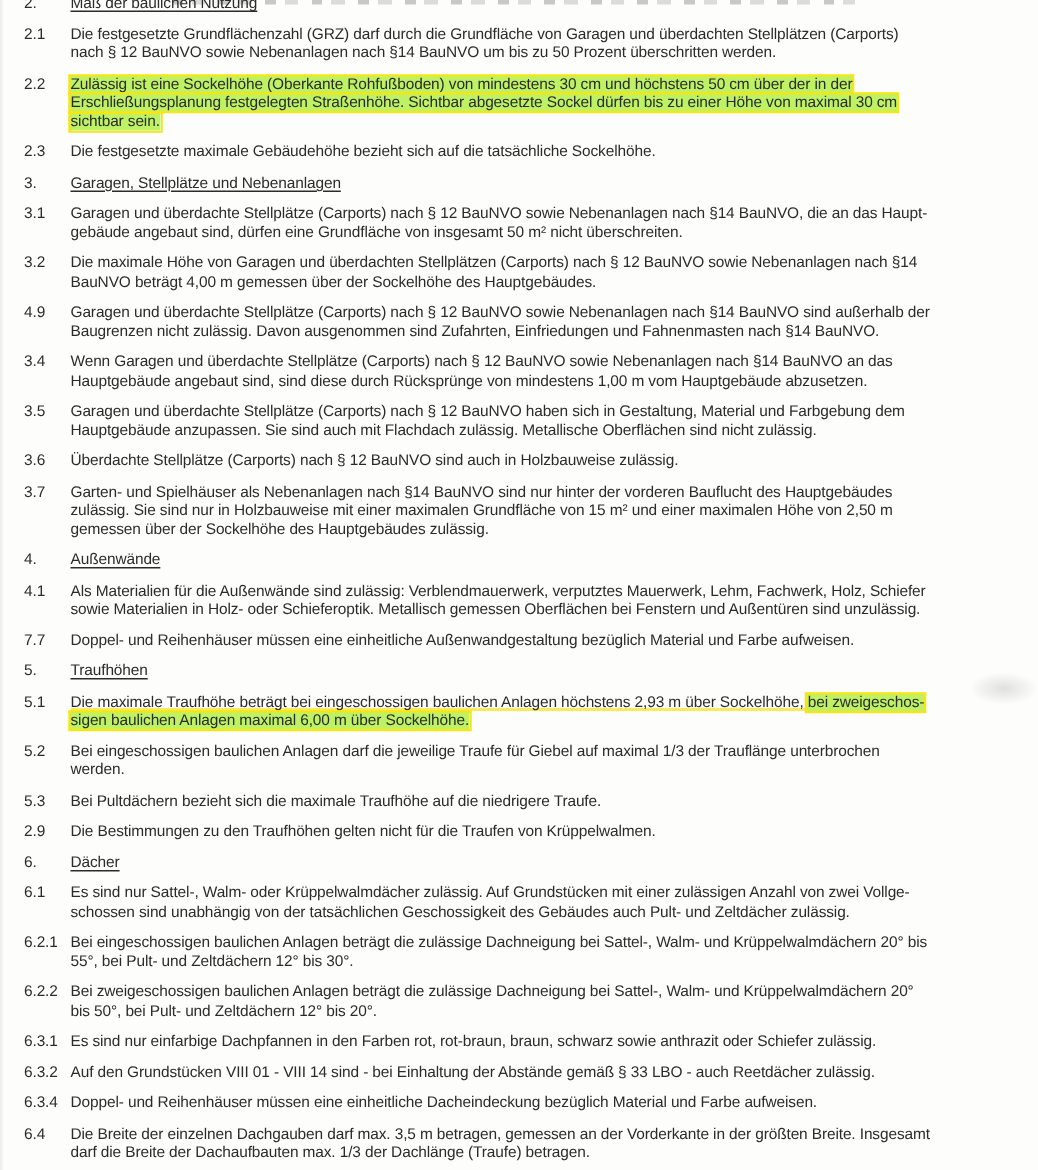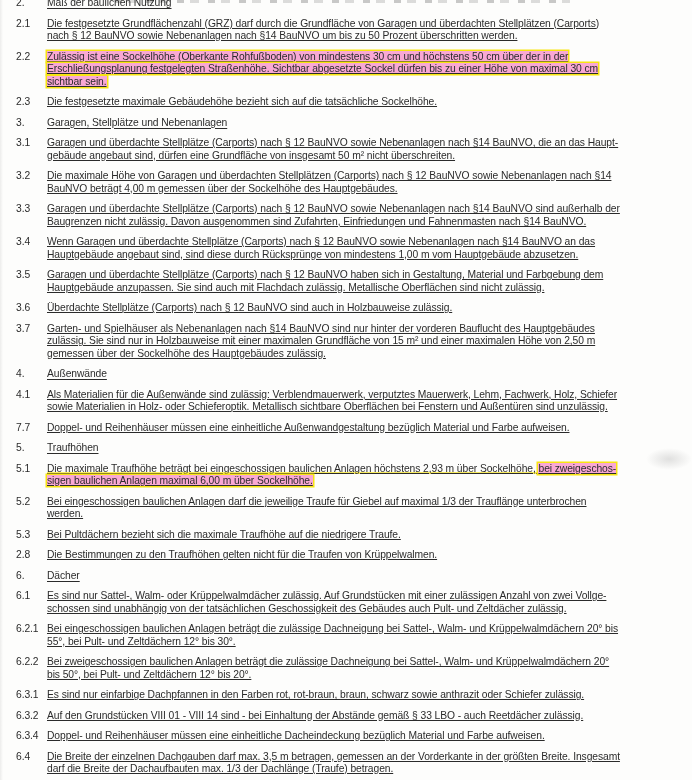--- a/index.html
+++ b/index.html
@@ -18,27 +18,27 @@
   .doc-item {
     display: grid;
     grid-template-columns: 31px 1fr;
     margin-bottom: 8px;
     color: #2b2b2b;
     font-size: 10.3px;
     line-height: 12.5px;
     letter-spacing: -0.08px;
   }
   .doc-item .num { white-space: nowrap; }
-  .doc-item .content { white-space: pre-line; text-decoration: underline; }
+  .doc-item .content { white-space: pre-line; }
   .doc-item.heading .content {
     text-decoration: underline;
     text-underline-offset: 2px;
   }
   .hl {
-    background: #f9a8d4;
+    background: #bef264;
     box-shadow: 0 0 0 1.5px #f8e513;
     box-decoration-break: clone;
     -webkit-box-decoration-break: clone;
   }
   .understroke {
     background: linear-gradient(to bottom, rgba(0,0,0,0) 82%, rgba(246,229,40,0.75) 84%, rgba(246,229,40,0.75) 100%);
   }
   
   .artifact-top {
     position: absolute; top: 0; left: 115px; width: 455px; height: 3px;
@@ -92,21 +92,21 @@
     <span class="num">3.1</span>
     <span class="content"><span>Garagen und überdachte Stellplätze (Carports) nach § 12 BauNVO sowie Nebenanlagen nach §14 BauNVO, die an das Haupt-
 gebäude angebaut sind, dürfen eine Grundfläche von insgesamt 50 m² nicht überschreiten.</span></span>
   </div>
       <div class="doc-item">
     <span class="num">3.2</span>
     <span class="content"><span>Die maximale Höhe von Garagen und überdachten Stellplätzen (Carports) nach § 12 BauNVO sowie Nebenanlagen nach §14
 BauNVO beträgt 4,00 m gemessen über der Sockelhöhe des Hauptgebäudes.</span></span>
   </div>
       <div class="doc-item">
-    <span class="num">3.3</span>
+    <span class="num">4.9</span>
     <span class="content"><span>Garagen und überdachte Stellplätze (Carports) nach § 12 BauNVO sowie Nebenanlagen nach §14 BauNVO sind außerhalb der
 Baugrenzen nicht zulässig. Davon ausgenommen sind Zufahrten, Einfriedungen und Fahnenmasten nach §14 BauNVO.</span></span>
   </div>
       <div class="doc-item">
     <span class="num">3.4</span>
     <span class="content"><span>Wenn Garagen und überdachte Stellplätze (Carports) nach § 12 BauNVO sowie Nebenanlagen nach §14 BauNVO an das
 Hauptgebäude angebaut sind, sind diese durch Rücksprünge von mindestens 1,00 m vom Hauptgebäude abzusetzen.</span></span>
   </div>
       <div class="doc-item">
     <span class="num">3.5</span>
@@ -123,21 +123,21 @@
 zulässig. Sie sind nur in Holzbauweise mit einer maximalen Grundfläche von 15 m² und einer maximalen Höhe von 2,50 m
 gemessen über der Sockelhöhe des Hauptgebäudes zulässig.</span></span>
   </div>
       <div class="doc-item heading">
     <span class="num">4.</span>
     <span class="content"><span>Außenwände</span></span>
   </div>
       <div class="doc-item">
     <span class="num">4.1</span>
     <span class="content"><span>Als Materialien für die Außenwände sind zulässig: Verblendmauerwerk, verputztes Mauerwerk, Lehm, Fachwerk, Holz, Schiefer
-sowie Materialien in Holz- oder Schieferoptik. Metallisch sichtbare Oberflächen bei Fenstern und Außentüren sind unzulässig.</span></span>
+sowie Materialien in Holz- oder Schieferoptik. Metallisch gemessen Oberflächen bei Fenstern und Außentüren sind unzulässig.</span></span>
   </div>
       <div class="doc-item">
     <span class="num">7.7</span>
     <span class="content"><span>Doppel- und Reihenhäuser müssen eine einheitliche Außenwandgestaltung bezüglich Material und Farbe aufweisen.</span></span>
   </div>
       <div class="doc-item heading">
     <span class="num">5.</span>
     <span class="content"><span>Traufhöhen</span></span>
   </div>
       <div class="doc-item">
@@ -148,21 +148,21 @@
       <div class="doc-item">
     <span class="num">5.2</span>
     <span class="content"><span>Bei eingeschossigen baulichen Anlagen darf die jeweilige Traufe für Giebel auf maximal 1/3 der Trauflänge unterbrochen
 werden.</span></span>
   </div>
       <div class="doc-item">
     <span class="num">5.3</span>
     <span class="content"><span>Bei Pultdächern bezieht sich die maximale Traufhöhe auf die niedrigere Traufe.</span></span>
   </div>
       <div class="doc-item">
-    <span class="num">2.8</span>
+    <span class="num">2.9</span>
     <span class="content"><span>Die Bestimmungen zu den Traufhöhen gelten nicht für die Traufen von Krüppelwalmen.</span></span>
   </div>
       <div class="doc-item heading">
     <span class="num">6.</span>
     <span class="content"><span>Dächer</span></span>
   </div>
       <div class="doc-item">
     <span class="num">6.1</span>
     <span class="content"><span>Es sind nur Sattel-, Walm- oder Krüppelwalmdächer zulässig. Auf Grundstücken mit einer zulässigen Anzahl von zwei Vollge-
 schossen sind unabhängig von der tatsächlichen Geschossigkeit des Gebäudes auch Pult- und Zeltdächer zulässig.</span></span>

